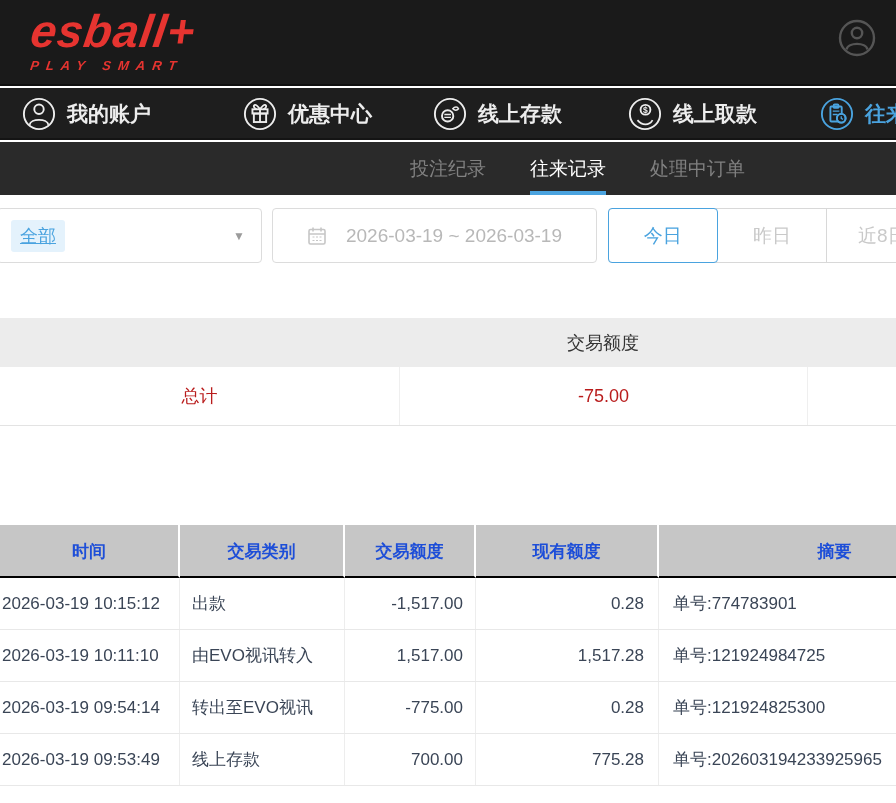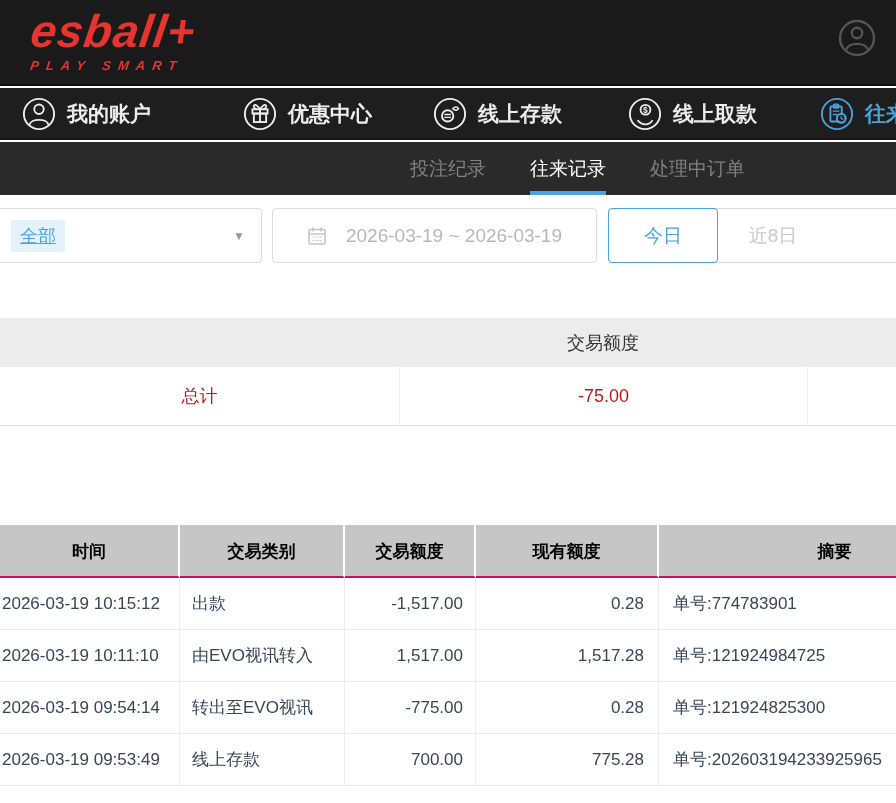--- a/index.html
+++ b/index.html
@@ -52,22 +52,22 @@
   .summary { position:absolute; top:318px; left:0; width:1010px; }
   .sum-head { display:grid; grid-template-columns:399px 408px 203px; height:49px; background:#ececec; }
   .sum-head .cell { display:flex; align-items:center; justify-content:center; font-size:18px; font-weight:500; color:#333; }
   .sum-row { display:grid; grid-template-columns:399px 408px 203px; height:59px; background:#fff; border-bottom:1px solid #e3e3e3; }
   .sum-row .cell { display:flex; align-items:center; justify-content:center; font-size:18px; color:#b91c1c; }
   .sum-row .cell + .cell { border-left:1px solid #efefef; }
 
   
   .dtable { position:absolute; top:525px; left:0; width:1010px; color:#3a4556; }
   .thead { display:grid; grid-template-columns:180px 165px 131px 183px 351px; }
-  .thead .hcell { background:#c6c6c6; color:#000000; font-weight:700; font-size:17px; height:53px; line-height:53px;
-    text-align:center; border-right:2px solid #fff; border-bottom:2px solid #be185d; white-space:nowrap; }
+  .thead .hcell { background:#c6c6c6; color:#1d4ed8; font-weight:700; font-size:17px; height:53px; line-height:53px;
+    text-align:center; border-right:2px solid #fff; border-bottom:2px solid #000000; white-space:nowrap; }
   .thead .hcell:last-child { border-right:none; }
   .trow { display:grid; grid-template-columns:180px 165px 131px 183px 351px; height:52px; border-bottom:1px solid #e8e8e8; }
   .trow .tcell { display:flex; align-items:center; font-size:17px; white-space:nowrap; overflow:hidden; }
   .tcell.c-time { padding-left:2px; border-right:1px solid #ededed; }
   .tcell.c-type { padding-left:12px; border-right:1px solid #ededed; }
   .tcell.c-amount { justify-content:flex-end; padding-right:12px; border-right:1px solid #ededed; }
   .tcell.c-balance { justify-content:flex-end; padding-right:14px; border-right:1px solid #ededed; }
   .tcell.c-summary { padding-left:14px; }
 </style>
 </head>
@@ -155,20 +155,21 @@
     <div class="datebox">
       <svg class="cal" viewBox="0 0 20 20" fill="none" stroke="currentColor" stroke-width="1.6">
         <rect x="2" y="3.5" width="16" height="14.5" rx="1.5"></rect>
         <path d="M2 8h16M6 1.5v4M14 1.5v4"></path>
         <path d="M5.5 11h2M9 11h2M12.5 11h2M5.5 14.5h2M9 14.5h2M12.5 14.5h2" stroke-width="1.2"></path>
       </svg>
       <span class="dtext">2026-03-19 ~ 2026-03-19</span>
     </div>
     <div class="btn-group">
       <div class="qbtn active">今日</div>
+      <div class="qbtn">昨日</div>
       <div class="qbtn">近8日</div>
     </div>
   </div>
 
   <div class="summary">
     <div class="sum-head">
       <div class="cell"></div>
       <div class="cell">交易额度</div>
       <div class="cell"></div>
     </div>

